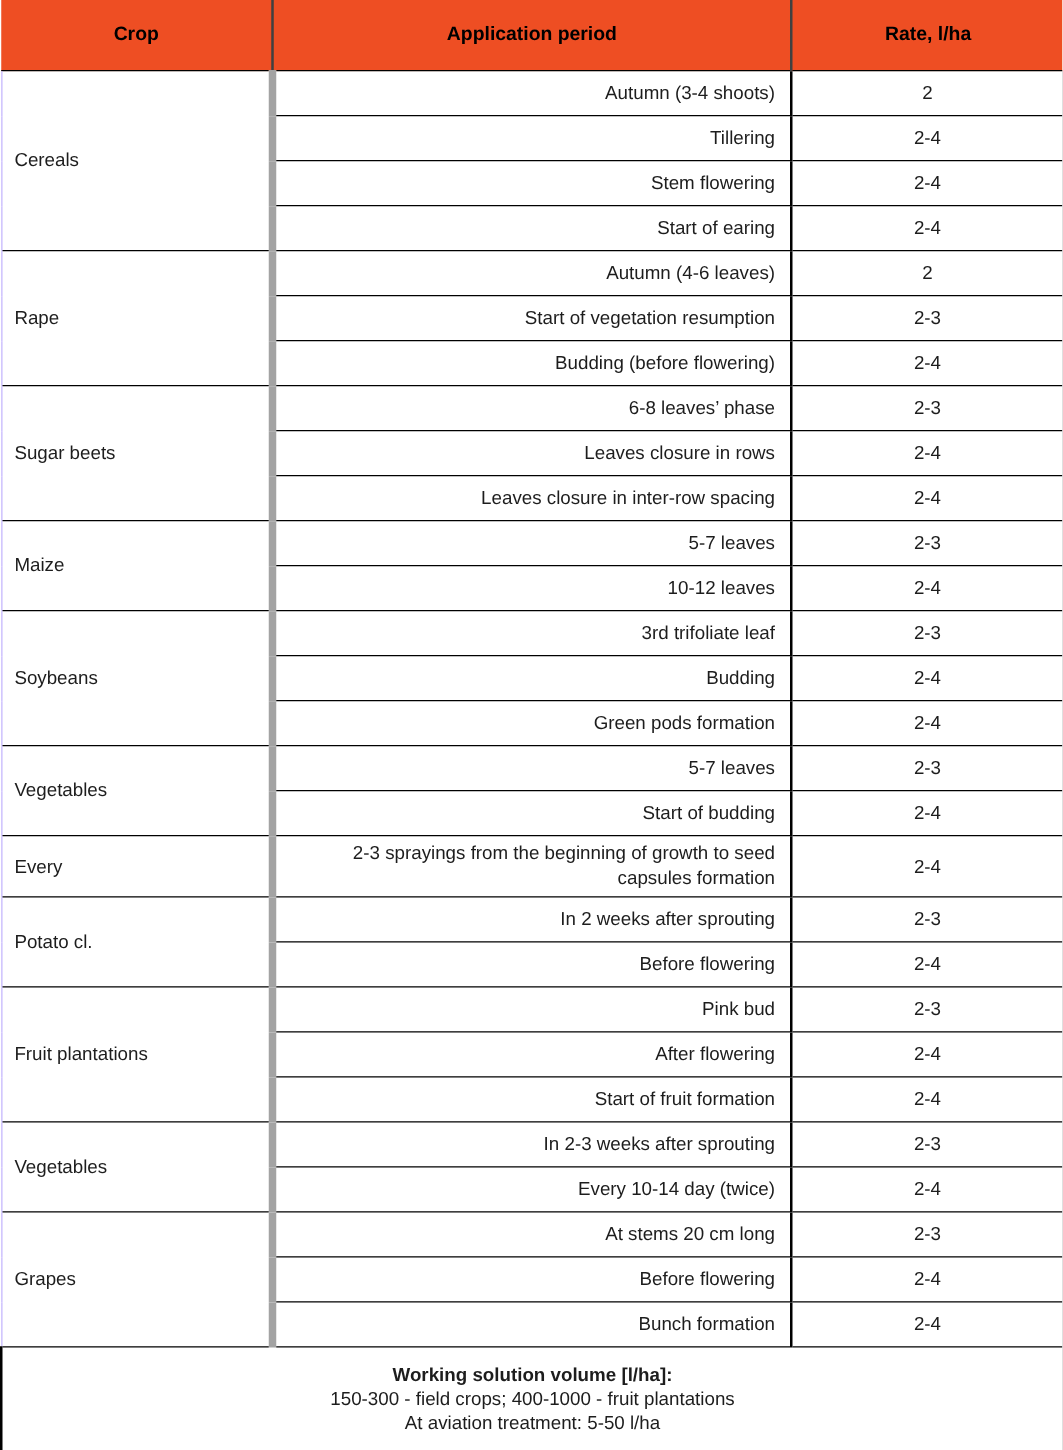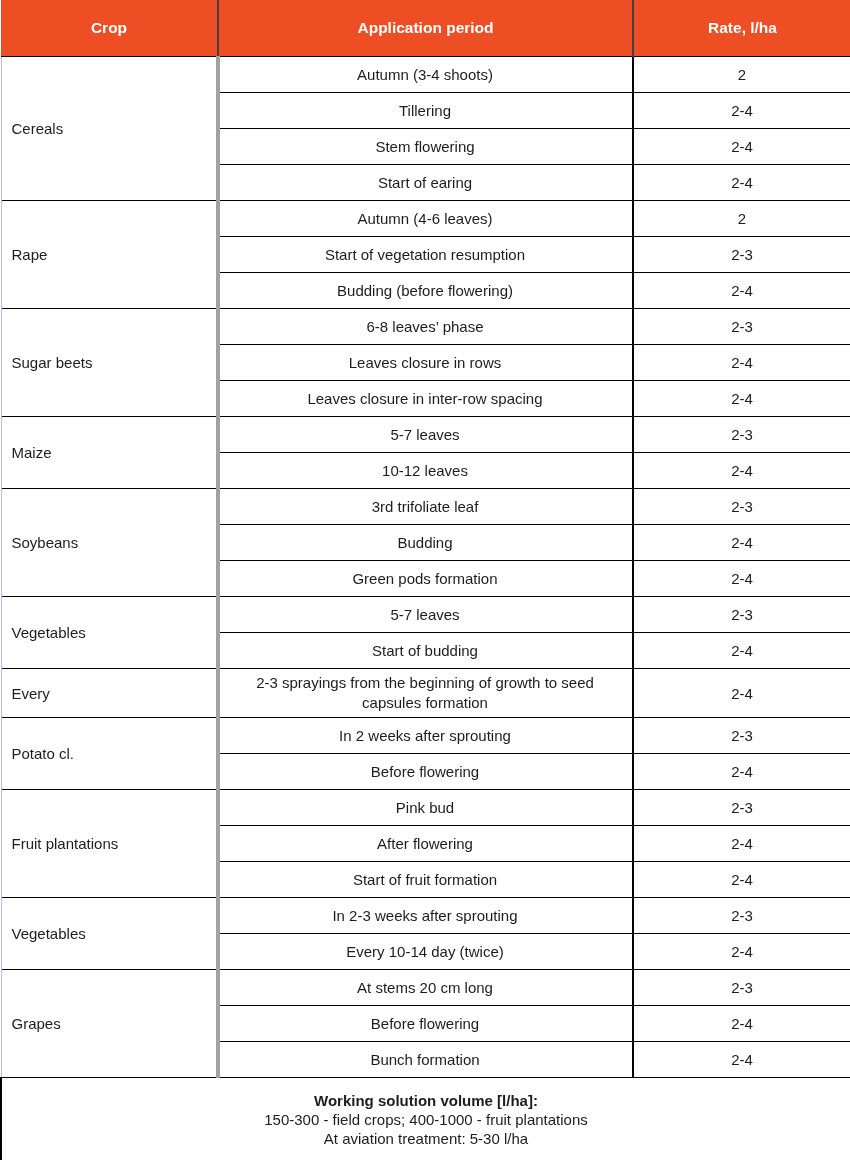--- a/index.html
+++ b/index.html
@@ -22,21 +22,21 @@
     font-size: 15px;
     color: #1d1d1d;
   }
   col.c-crop   { width: 217px; }
   col.c-period { width: 415px; }
   col.c-rate   { width: 218px; }
 
   
   thead th {
     background: #EE4E23;
-    color: #ffffff;
+    color: #000000;
     font-weight: bold;
     font-size: 15.5px;
     height: 56px;
     text-align: center;
     vertical-align: middle;
     border-bottom: 1.5px solid #000000;
     padding: 0 8px;
   }
   thead th.h-period, thead th.h-rate { border-left: 2px solid #404040; }
 
@@ -46,23 +46,23 @@
     background: #ffffff;
   }
   tbody tr { height: 36px; }
   td.crop-cell {
     padding: 2px 8px 2px 10px;
     border-left: 1px solid #c4b5fd;
     text-align: left;
   }
   td.period-cell {
     padding: 4px 12px 4px 10px;
-    border-left: 4px solid #a3a3a3;
+    border-left: 6px solid #a3a3a3;
     border-top: 1.5px solid #000000;
-    text-align: center;
+    text-align: right;
     line-height: 20px;
   }
   td.rate-cell {
     border-left: 2px solid #000000;
     border-right: 2px solid #000000;
     border-top: 1.5px solid #000000;
     text-align: center;
   }
   tbody tr.group-start td { border-top: 1.5px solid #000000; }
   tbody tr:first-child td { border-top: none; }
@@ -223,18 +223,18 @@
         <tr>
           <td class="period-cell">Bunch formation</td>
           <td class="rate-cell">2-4</td>
         </tr>
       </tbody>
     <tfoot>
       <tr>
         <td class="footer-cell" colspan="3">
           <div class="footer-title">Working solution volume [l/ha]:</div>
           <div>150-300 - field crops; 400-1000 - fruit plantations</div>
-          <div>At aviation treatment: 5-30 l/ha</div>
+          <div>At aviation treatment: 5-50 l/ha</div>
         </td>
       </tr>
     </tfoot>
   </table>
 </div>
 
 </body></html>

